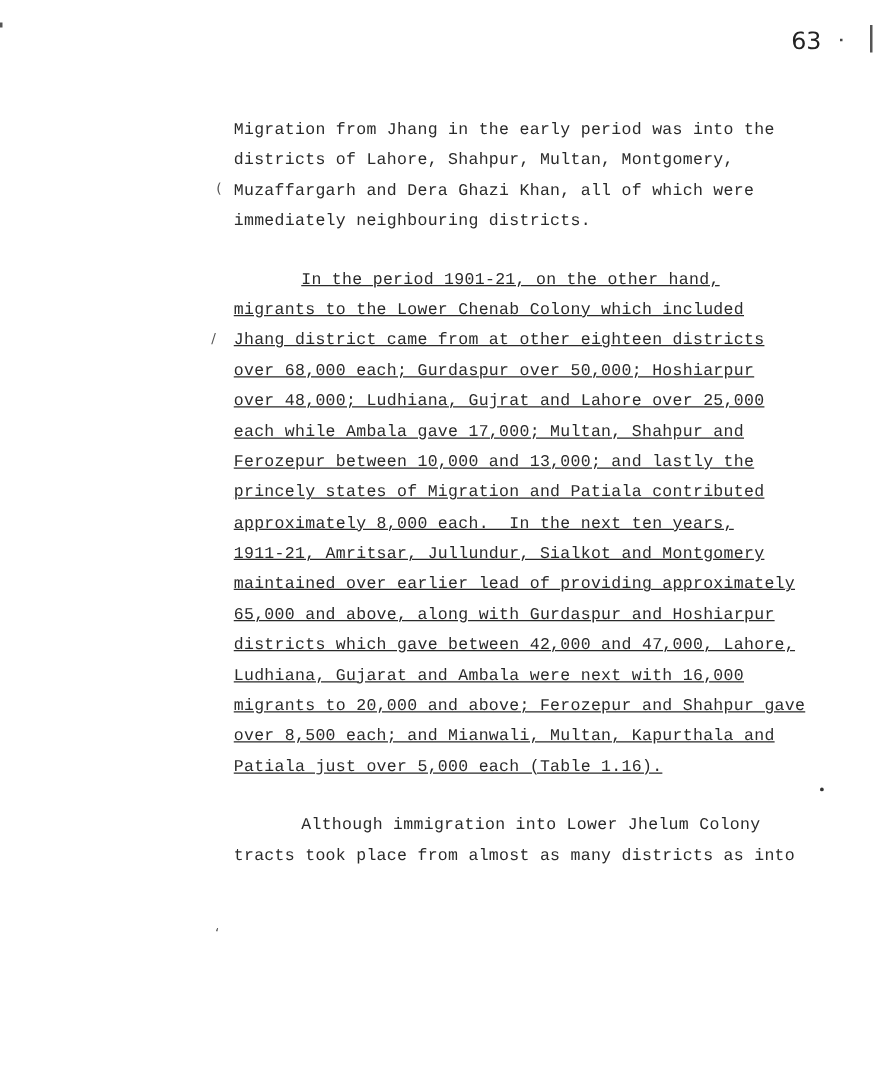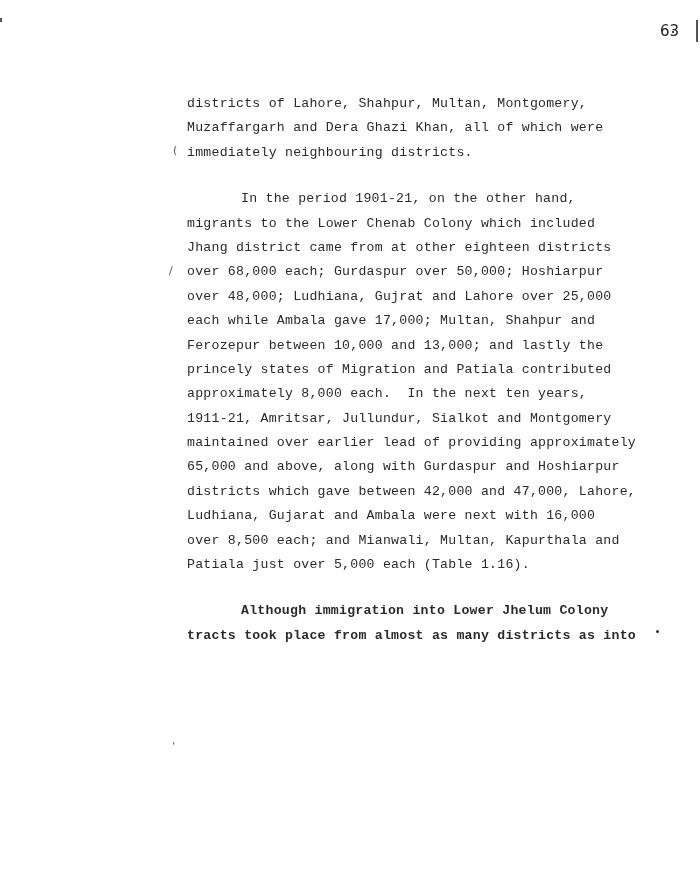--- a/index.html
+++ b/index.html
@@ -13,23 +13,22 @@
       position: relative;
       overflow: hidden;
       font-family: "Liberation Mono", "DejaVu Sans Mono", monospace;
       color: #2a2a2a;
     }
     .page-number {
       position: absolute;
       left: 633px;
       top: 22px;
       font-family: "DejaVu Sans", "Liberation Sans", sans-serif;
-      font-size: 15px;
+      font-size: 19px;
       color: #222;
-      margin-left: 27px;
     }
     .dot-right {
       position: absolute;
       left: 672px;
       top: 31px;
       width: 2px;
       height: 2px;
       background: #444;
     }
     .edge-bar {
@@ -91,44 +90,46 @@
   <div class="edge-bar"></div>
 
   <span class="margin-mark" style="left:173px; top:144px;">(</span>
   <span class="margin-mark" style="left:169px; top:264px;">/</span>
   <span class="margin-mark" style="left:172px; top:740px;">‘</span>
   <div class="stray-dot" style="left:656px; top:630px;"></div>
 
   <div class="text-block">
 
     <div>
+      <div class="line">Migration from Jhang in the early period was into the</div>
       <div class="line">districts of Lahore, Shahpur, Multan, Montgomery,</div>
       <div class="line">Muzaffargarh and Dera Ghazi Khan, all of which were</div>
       <div class="line">immediately neighbouring districts.</div>
     </div>
     <div class="gap"></div>
 
-    <div style="margin-top:-2px;">
+    <div style="margin-top:-2px;text-decoration:underline;">
       <div class="line indent">In the period 1901-21, on the other hand,</div>
       <div class="line">migrants to the Lower Chenab Colony which included</div>
       <div class="line">Jhang district came from at other eighteen districts</div>
       <div class="line">over 68,000 each; Gurdaspur over 50,000; Hoshiarpur</div>
       <div class="line">over 48,000; Ludhiana, Gujrat and Lahore over 25,000</div>
       <div class="line">each while Ambala gave 17,000; Multan, Shahpur and</div>
       <div class="line">Ferozepur between 10,000 and 13,000; and lastly the</div>
       <div class="line">princely states of Migration and Patiala contributed</div>
       <div class="line">approximately 8,000 each.  In the next ten years,</div>
       <div class="line">1911-21, Amritsar, Jullundur, Sialkot and Montgomery</div>
       <div class="line">maintained over earlier lead of providing approximately</div>
       <div class="line">65,000 and above, along with Gurdaspur and Hoshiarpur</div>
       <div class="line">districts which gave between 42,000 and 47,000, Lahore,</div>
       <div class="line">Ludhiana, Gujarat and Ambala were next with 16,000</div>
+      <div class="line">migrants to 20,000 and above; Ferozepur and Shahpur gave</div>
       <div class="line">over 8,500 each; and Mianwali, Multan, Kapurthala and</div>
       <div class="line">Patiala just over 5,000 each (Table 1.16).</div>
     </div>
     <div class="gap"></div>
 
-    <div style="margin-top:-2px;font-weight:bold;">
+    <div style="margin-top:-2px;">
       <div class="line indent">Although immigration into Lower Jhelum Colony</div>
       <div class="line">tracts took place from almost as many districts as into</div>
     </div>
   </div>
 </div>
 
 </body></html>

